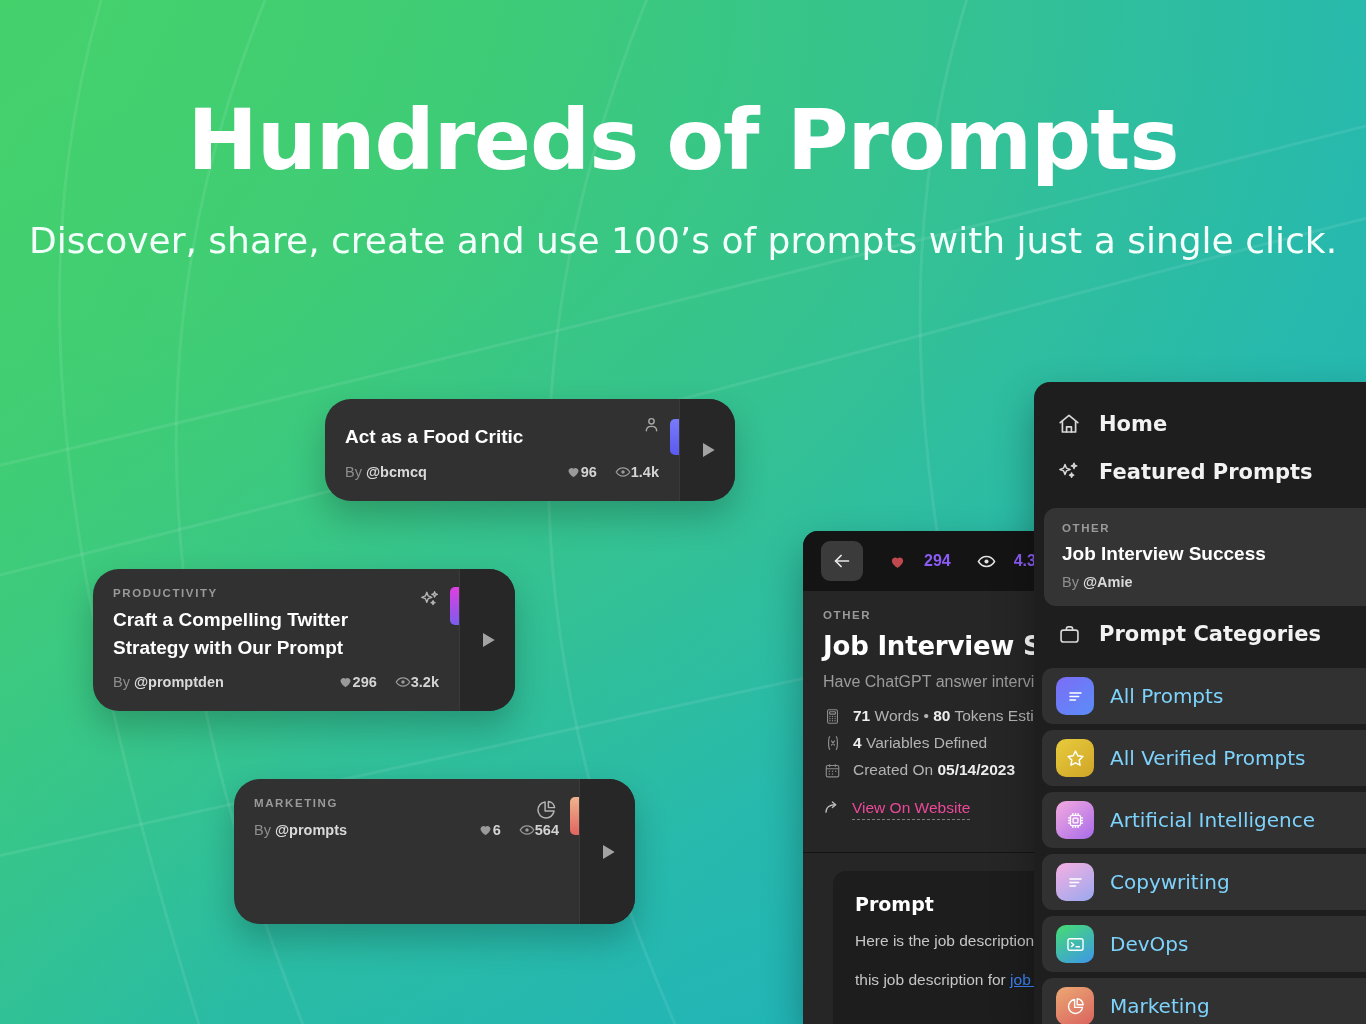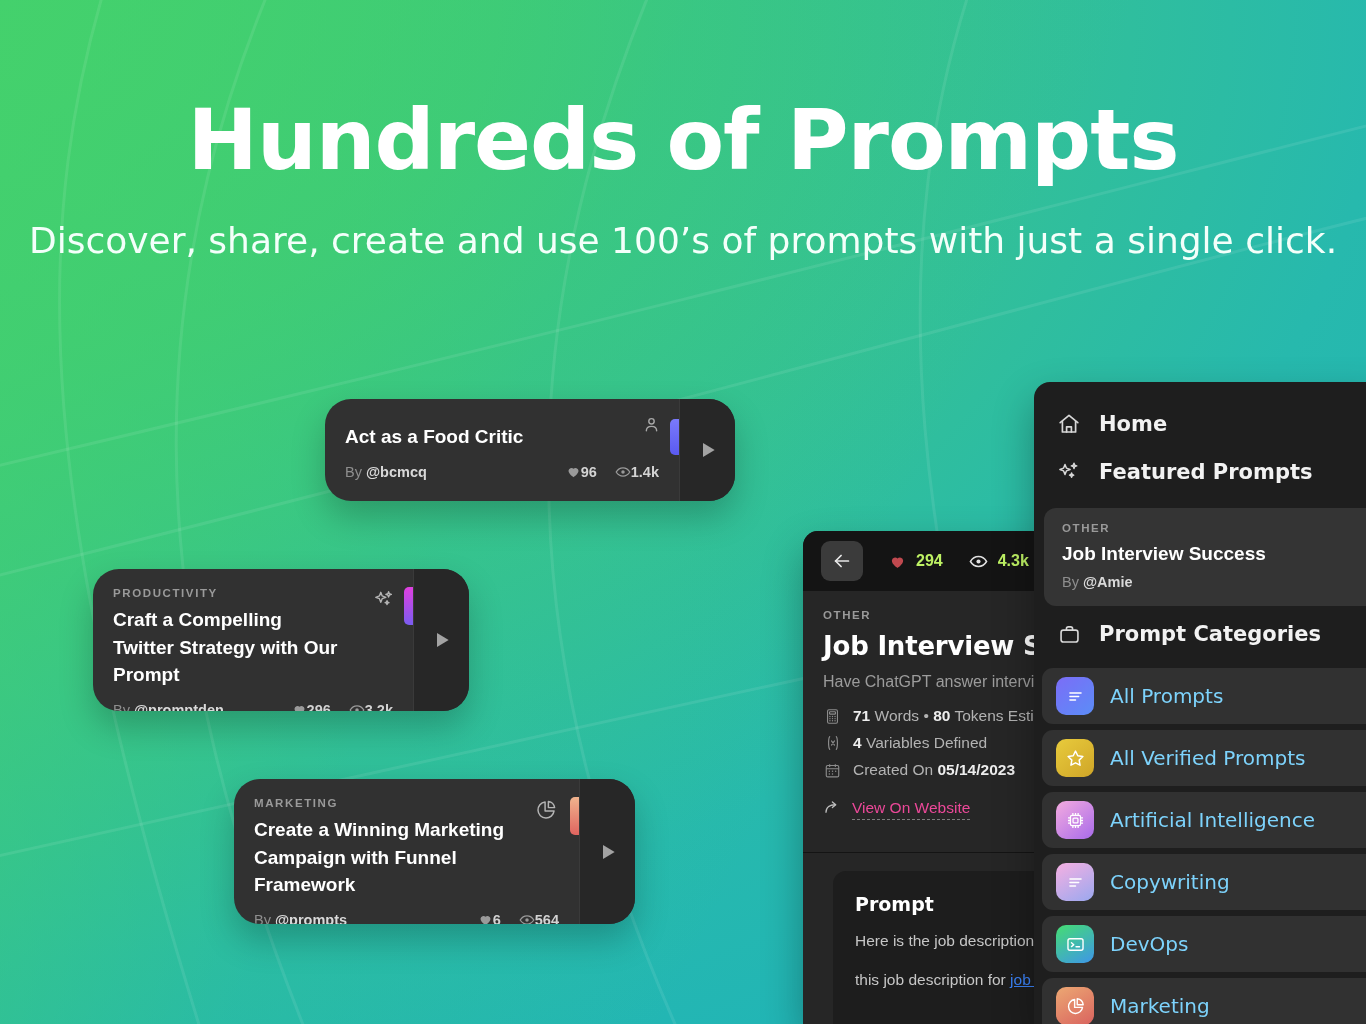--- a/index.html
+++ b/index.html
@@ -78,39 +78,39 @@
   }
   .pcard .playzone {
     width:56px; background:#272727; display:flex; align-items:center; justify-content:center;
     border-left:1px solid #3a3a3a; flex:none;
   }
   .pcard .playzone svg { fill:#a3a3a3; }
 
   #card-food { left:325px; top:399px; width:410px; height:102px; }
   #card-food .body { padding-top:24px; }
   #card-food .title { margin-bottom:0; }
-  #card-prod { left:93px; top:569px; width:376px; height:142px; }
+  #card-prod { left:93px; top:569px; width:422px; height:142px; }
   #card-mkt  { left:234px; top:779px; width:401px; height:145px; }
 
   
   #detail {
     position:absolute; left:803px; top:531px; width:420px; height:493px;
     background:#262626; border-radius:15px 15px 0 0;
     box-shadow:0 18px 40px rgba(0,0,0,.3);
     overflow:hidden; z-index:12;
   }
   #detail .dhead {
     height:60px; background:#141414; display:flex; align-items:center;
     padding:0 18px; gap:26px;
   }
   #detail .backbtn {
     width:42px; height:40px; border-radius:9px; background:#3b3b3b;
     display:flex; align-items:center; justify-content:center; flex:none;
   }
-  #detail .dstat { display:flex; align-items:center; gap:10px; color:#bef264; font-size:16px; font-weight:700; }
+  #detail .dstat { display:flex; align-items:center; gap:18px; color:#8b5cf6; font-size:16px; font-weight:700; }
   #detail .dbody { padding:18px 20px 0 20px; }
   #detail .dcat { font-size:11.5px; letter-spacing:1.6px; font-weight:700; color:#9a9a9a; }
   #detail .dtitle { font-size:26px; font-weight:700; color:#fff; margin-top:10px; letter-spacing:-.2px;
                     font-family:"DejaVu Sans", sans-serif; white-space:nowrap; }
   #detail .ddesc { margin-top:12px; font-size:16px; color:#9c9c9c; white-space:nowrap; }
   #detail .dlist { margin-top:16px; display:flex; flex-direction:column; gap:9px; }
   #detail .drow { display:flex; align-items:center; gap:11px; font-size:15.5px; color:#b3b3b3; white-space:nowrap; }
   #detail .drow b { color:#ededed; font-weight:700; }
   #detail .drow .ic { width:19px; display:flex; justify-content:center; flex:none; }
   #detail .dlink {
@@ -265,21 +265,20 @@
   <div class="playzone">
     <svg width="20" height="22" viewBox="0 0 24 24">
         <path d="M6 3.5 20 12 6 20.5z"></path>
       </svg>
   </div>
 </div>
 
 <div class="pcard" id="card-mkt">
   <div class="body">
     <div class="cat">MARKETING</div>
-    <div class="title">Create a Winning Marketing Campaign with Funnel Framework</div>
     <span class="glyph" style="top:20px;right:22px;">
       <svg width="22" height="22" viewBox="0 0 24 24" fill="none" stroke="#cccccc" stroke-width="1.6" stroke-linecap="round" stroke-linejoin="round">
         <path d="M11 3.2A8.8 8.8 0 1 0 20.8 13H11z"></path>
         <path d="M14.6 2.6A8.2 8.2 0 0 1 21.4 9.4h-6.8z"></path>
       </svg>
     </span>
     <div class="accent" style="background:linear-gradient(180deg,#f0b48e,#e0645f);top:18px;height:38px;"></div>
     <div class="meta">
       <div class="author">
         <span>By</span>

